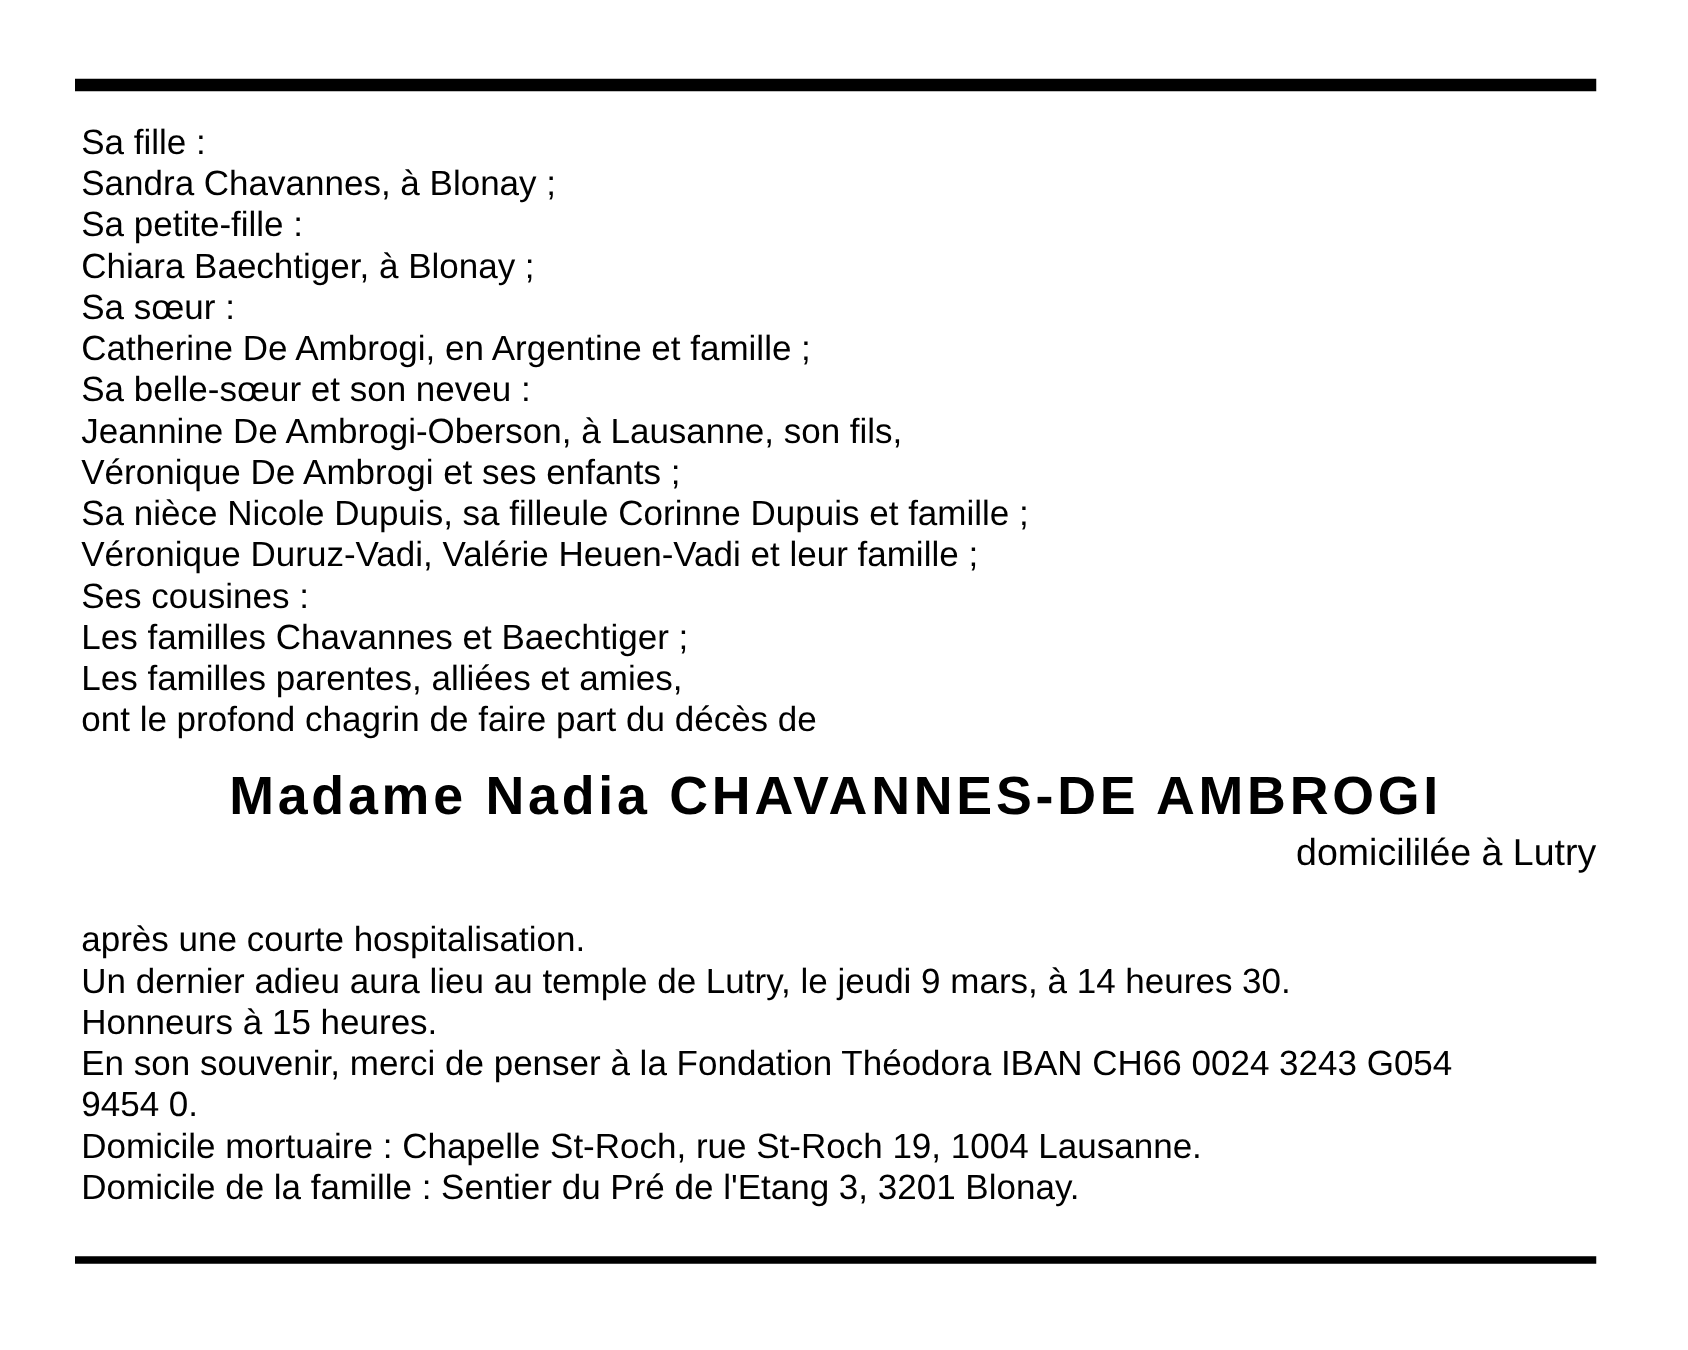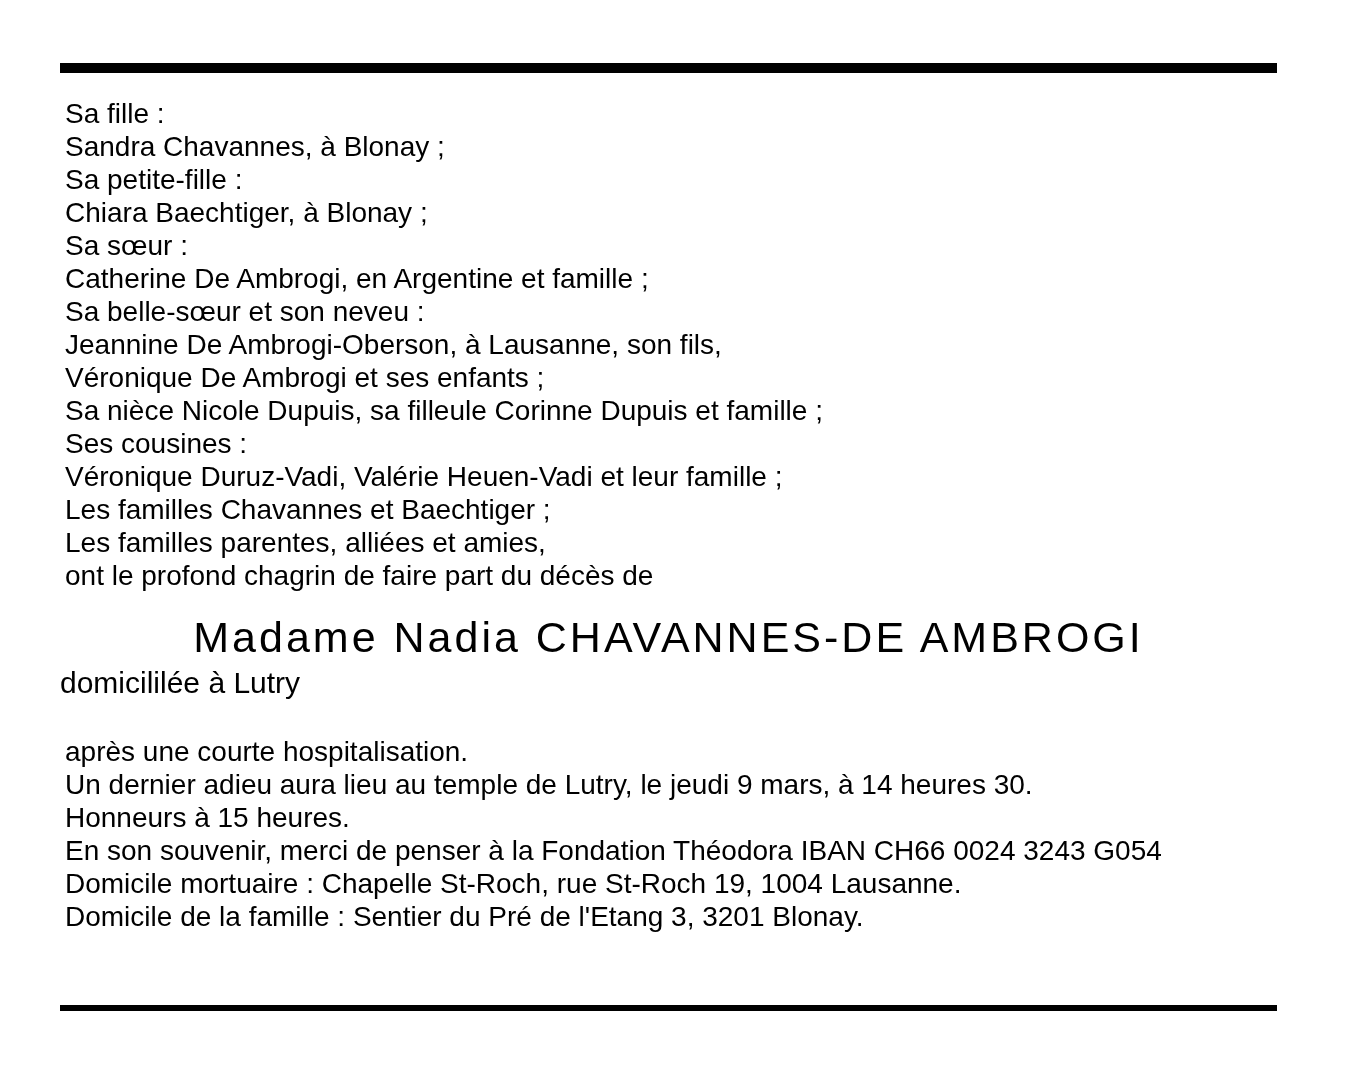--- a/index.html
+++ b/index.html
@@ -46,31 +46,31 @@
   }
   .text-line { height: 33px; }
   .bold { font-weight: normal; }
   .deceased-name {
     position: absolute;
     left: 60px;
     top: 613px;
     width: 1217px;
     text-align: center;
     font-size: 43px;
-    font-weight: normal;
+    font-weight: bold;
     letter-spacing: 3px;
     line-height: 48px;
     white-space: nowrap;
   }
   .residence-line {
     position: absolute;
     left: 60px;
     top: 666px;
     width: 1217px;
-    text-align: left;
+    text-align: right;
     font-size: 30px;
     line-height: 34px;
     white-space: nowrap;
   }
 </style>
 </head>
 <body>
 
 <div class="page">
 
@@ -80,35 +80,36 @@
       <div class="text-line"><span>Sa fille :</span></div>
       <div class="text-line"><span>Sandra </span><span class="bold">Chavannes</span><span>, à Blonay ;</span></div>
       <div class="text-line"><span>Sa petite-fille :</span></div>
       <div class="text-line"><span>Chiara </span><span class="bold">Baechtiger</span><span>, à Blonay ;</span></div>
       <div class="text-line"><span>Sa sœur :</span></div>
       <div class="text-line"><span>Catherine </span><span class="bold">De Ambrogi</span><span>, en Argentine et famille ;</span></div>
       <div class="text-line"><span>Sa belle-sœur et son neveu :</span></div>
       <div class="text-line"><span>Jeannine </span><span class="bold">De Ambrogi-Oberson</span><span>, à Lausanne, son fils,</span></div>
       <div class="text-line"><span>Véronique </span><span class="bold">De Ambrogi</span><span> et ses enfants ;</span></div>
       <div class="text-line"><span>Sa nièce Nicole </span><span class="bold">Dupuis</span><span>, sa filleule Corinne </span><span class="bold">Dupuis</span><span> et famille ;</span></div>
+      <div class="text-line"><span>Véronique </span><span class="bold">Duruz-Vadi</span><span>, Valérie </span><span class="bold">Heuen-Vadi</span><span> et leur famille ;</span></div>
       <div class="text-line"><span>Ses cousines :</span></div>
-      <div class="text-line"><span>Véronique </span><span class="bold">Duruz-Vadi</span><span>, Valérie </span><span class="bold">Heuen-Vadi</span><span> et leur famille ;</span></div>
       <div class="text-line"><span>Les familles </span><span class="bold">Chavannes</span><span> et </span><span class="bold">Baechtiger</span><span> ;</span></div>
       <div class="text-line"><span>Les familles parentes, alliées et amies,</span></div>
       <div class="text-line"><span>ont le profond chagrin de faire part du décès de</span></div>
     </div>
 
   <div class="deceased-name">Madame Nadia CHAVANNES-DE AMBROGI</div>
 
   <div class="residence-line">domicililée à Lutry</div>
 
   <div class="details-block">
       <div class="text-line"><span>après une courte hospitalisation.</span></div>
       <div class="text-line"><span>Un dernier adieu aura lieu au temple de Lutry, le jeudi 9 mars, à 14 heures 30.</span></div>
       <div class="text-line"><span>Honneurs à 15 heures.</span></div>
       <div class="text-line"><span>En son souvenir, merci de penser à la Fondation Théodora IBAN CH66 0024 3243 G054</span></div>
+      <div class="text-line"><span>9454 0.</span></div>
       <div class="text-line"><span>Domicile mortuaire : Chapelle St-Roch, rue St-Roch 19, 1004 Lausanne.</span></div>
       <div class="text-line"><span>Domicile de la famille : Sentier du Pré de l'Etang 3, 3201 Blonay.</span></div>
     </div>
 
   <div class="rule rule-bottom"></div>
 
 </div>
 
 </body></html>

